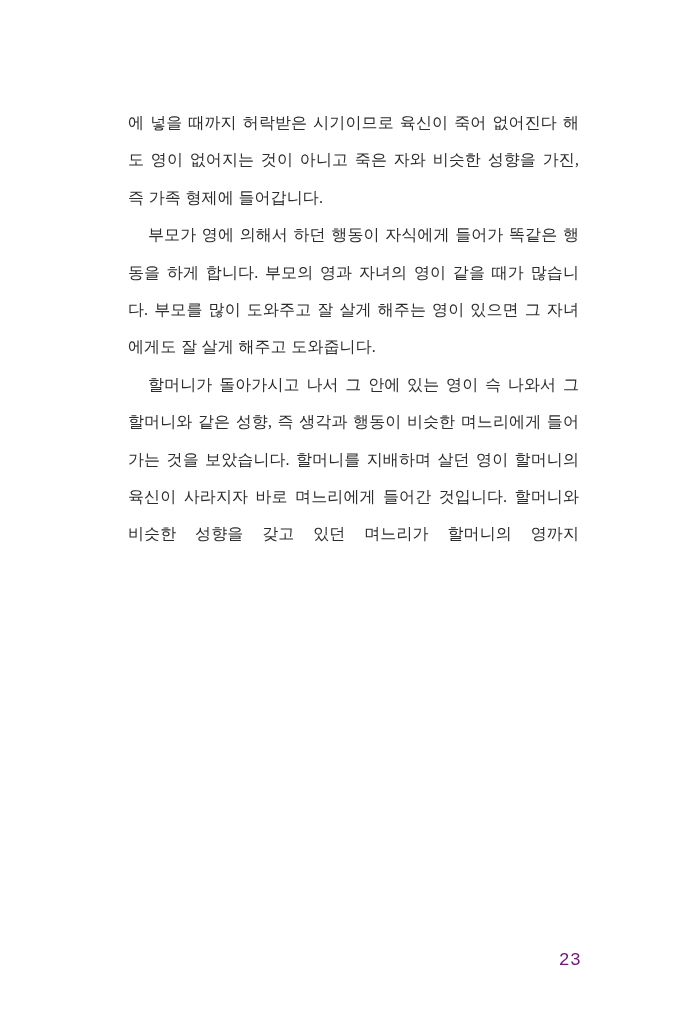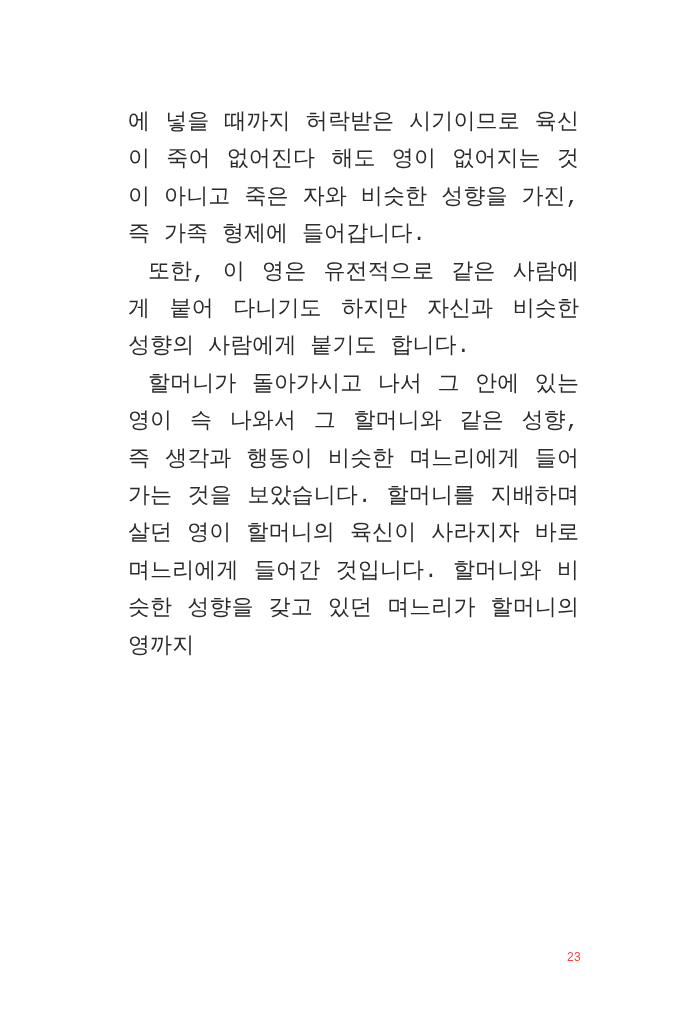--- a/index.html
+++ b/index.html
@@ -24,22 +24,22 @@
     top: 104px;
     width: 451px;
   }
 
   .para {
     margin: 0;
     padding: 0;
     text-indent: 20px;
     text-align: justify;
     text-justify: inter-character;
-    font-family: Liberation Mono, monospace;
-    font-size: 22px;
+    font-family: Liberation Serif, serif;
+    font-size: 16px;
     line-height: 37.4px;
     color: #2b2b2b;
     letter-spacing: 0.1px;
     word-spacing: 0.5px;
     -webkit-font-smoothing: antialiased;
   }
 
   
   .para.continuation {
     text-indent: 0;
@@ -50,32 +50,32 @@
     content: "";
     display: inline-block;
     width: 100%;
     height: 0;
   }
 
   .page-number {
     position: absolute;
     right: 110px;
     top: 950px;
-    font-family: Liberation Sans, sans-serif;
-    font-size: 12px;
-    color: #ef4444;
+    font-family: Liberation Mono, monospace;
+    font-size: 18px;
+    color: #701a75;
     letter-spacing: 0.3px;
   }
 </style>
 </head>
 <body>
 
 <div class="page">
 
   <div class="text-block">
     <p class="para continuation">에 넣을 때까지 허락받은 시기이므로 육신이 죽어 없어진다 해도 영이 없어지는 것이 아니고 죽은 자와 비슷한 성향을 가진, 즉 가족 형제에 들어갑니다.</p>
-    <p class="para">또한, 이 영은 유전적으로 같은 사람에게 붙어 다니기도 하지만 자신과 비슷한 성향의 사람에게 붙기도 합니다.</p>
+    <p class="para">부모가 영에 의해서 하던 행동이 자식에게 들어가 똑같은 행동을 하게 합니다. 부모의 영과 자녀의 영이 같을 때가 많습니다. 부모를 많이 도와주고 잘 살게 해주는 영이 있으면 그 자녀에게도 잘 살게 해주고 도와줍니다.</p>
     <p class="para runs-over">할머니가 돌아가시고 나서 그 안에 있는 영이 슥 나와서 그 할머니와 같은 성향, 즉 생각과 행동이 비슷한 며느리에게 들어가는 것을 보았습니다. 할머니를 지배하며 살던 영이 할머니의 육신이 사라지자 바로 며느리에게 들어간 것입니다. 할머니와 비슷한 성향을 갖고 있던 며느리가 할머니의 영까지</p>
   </div>
 
   <div class="page-number">23</div>
 
 </div>
 
 </body></html>

